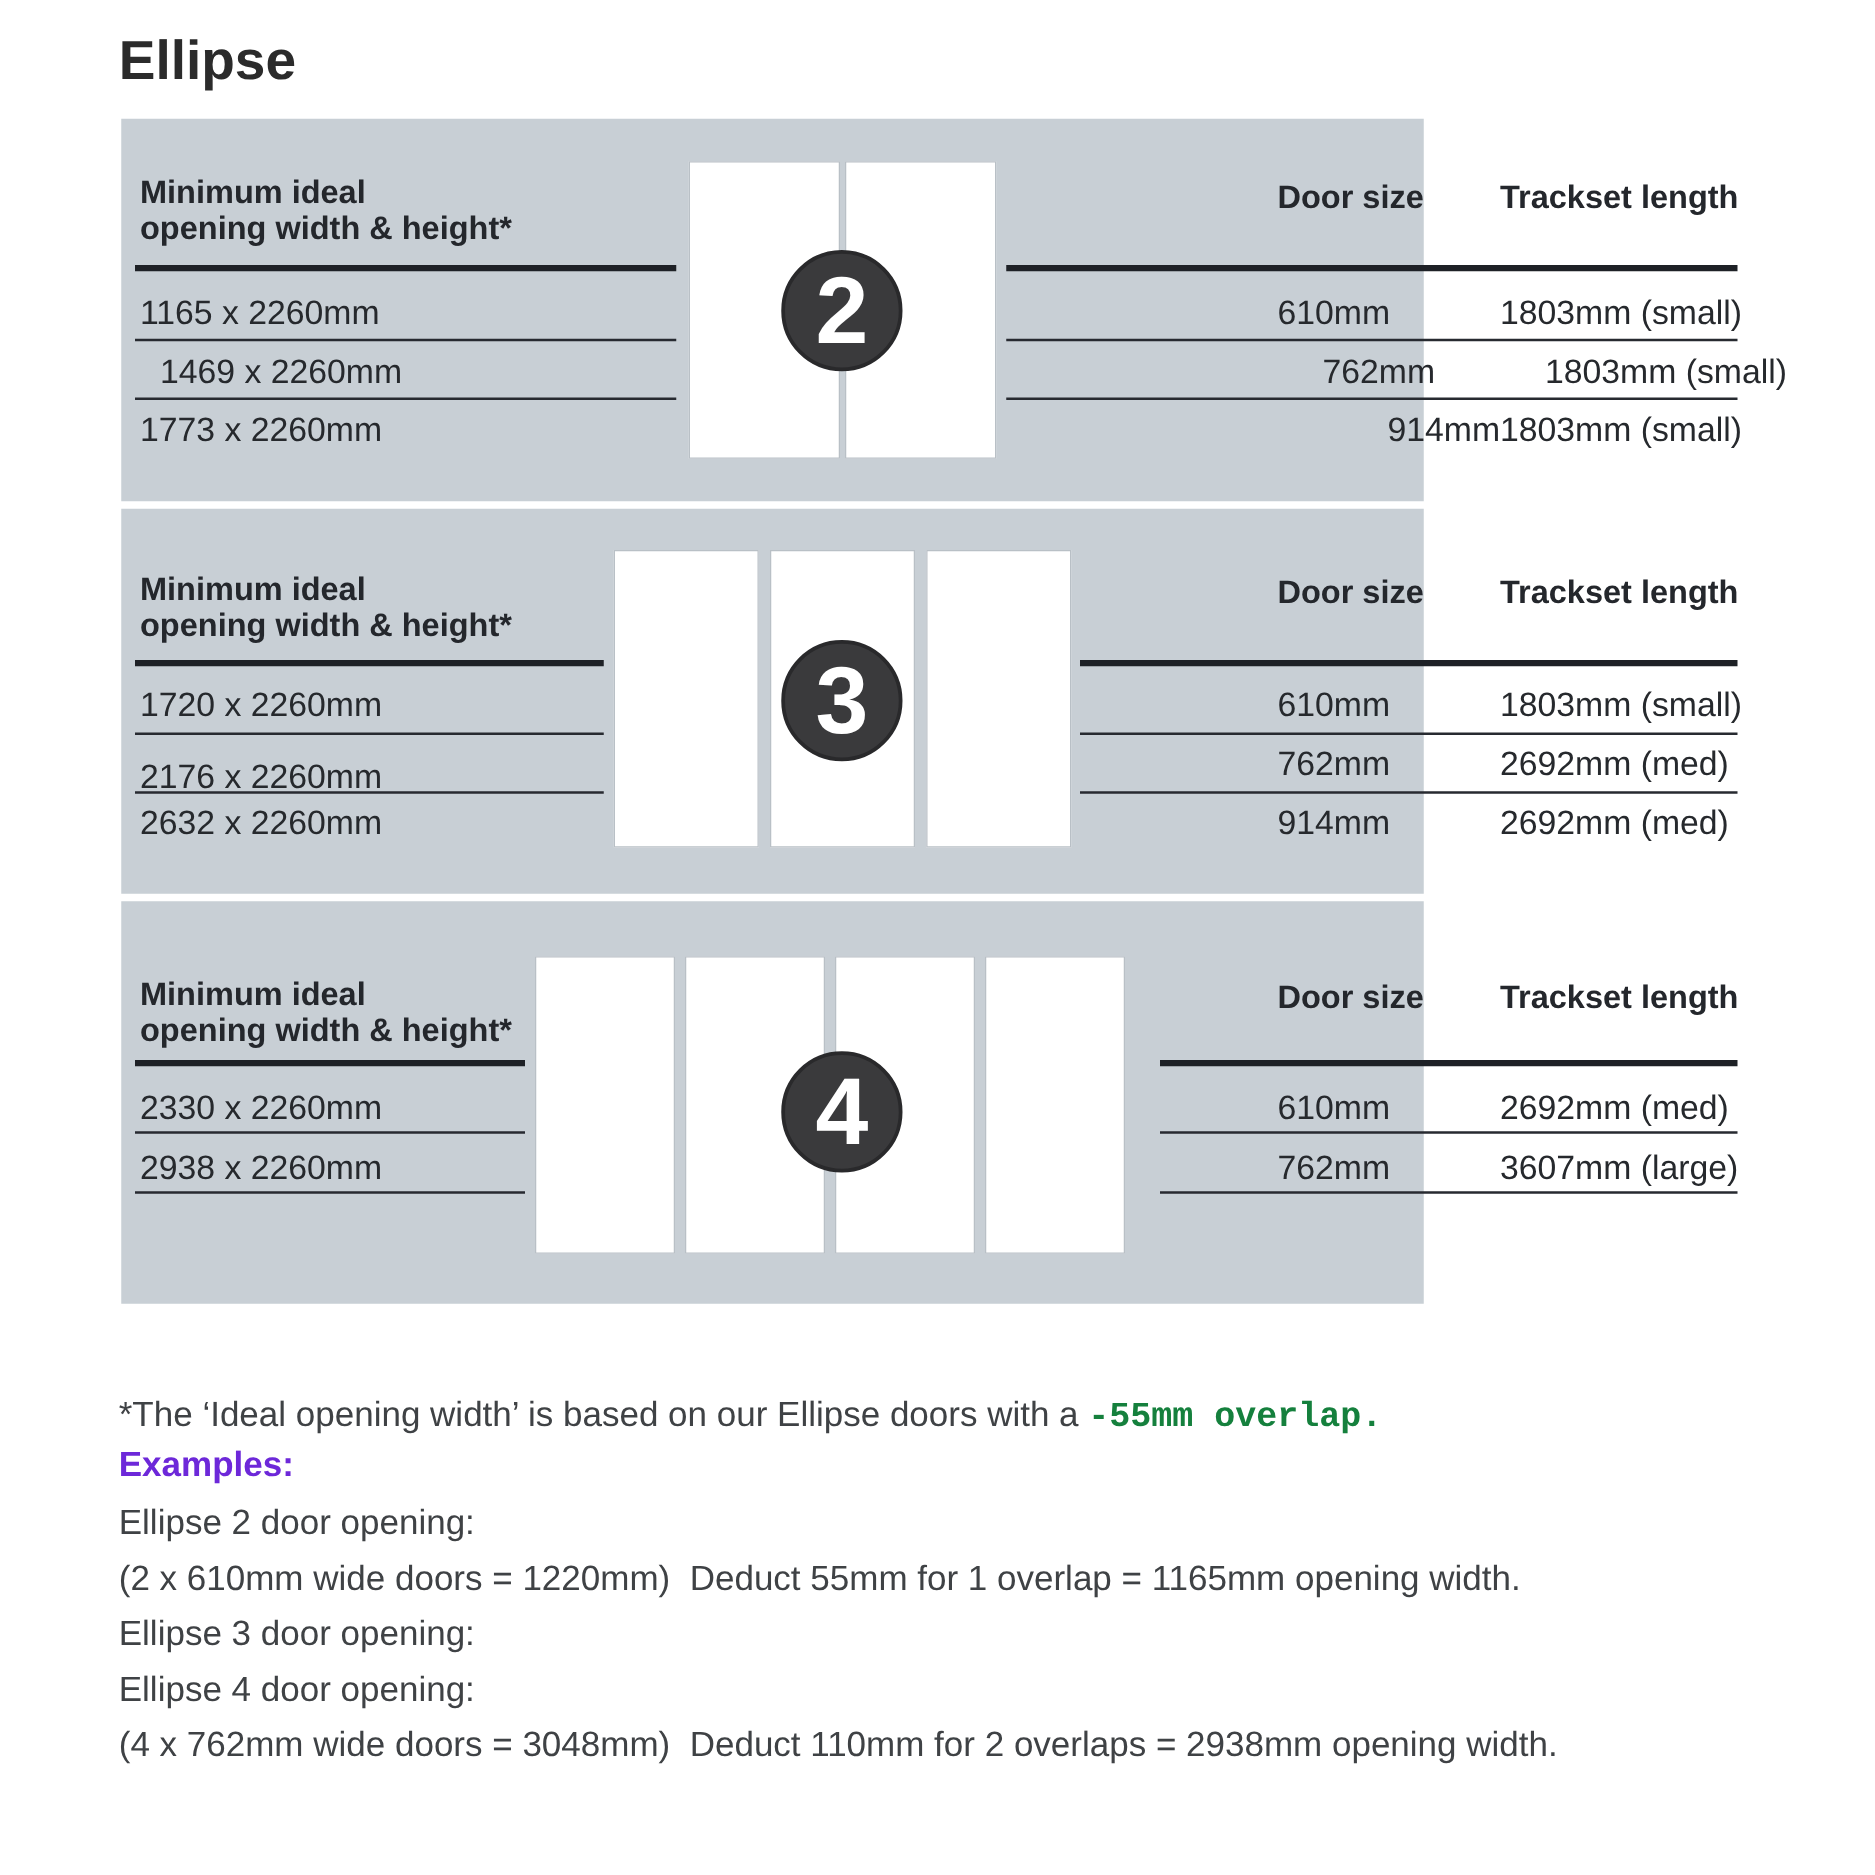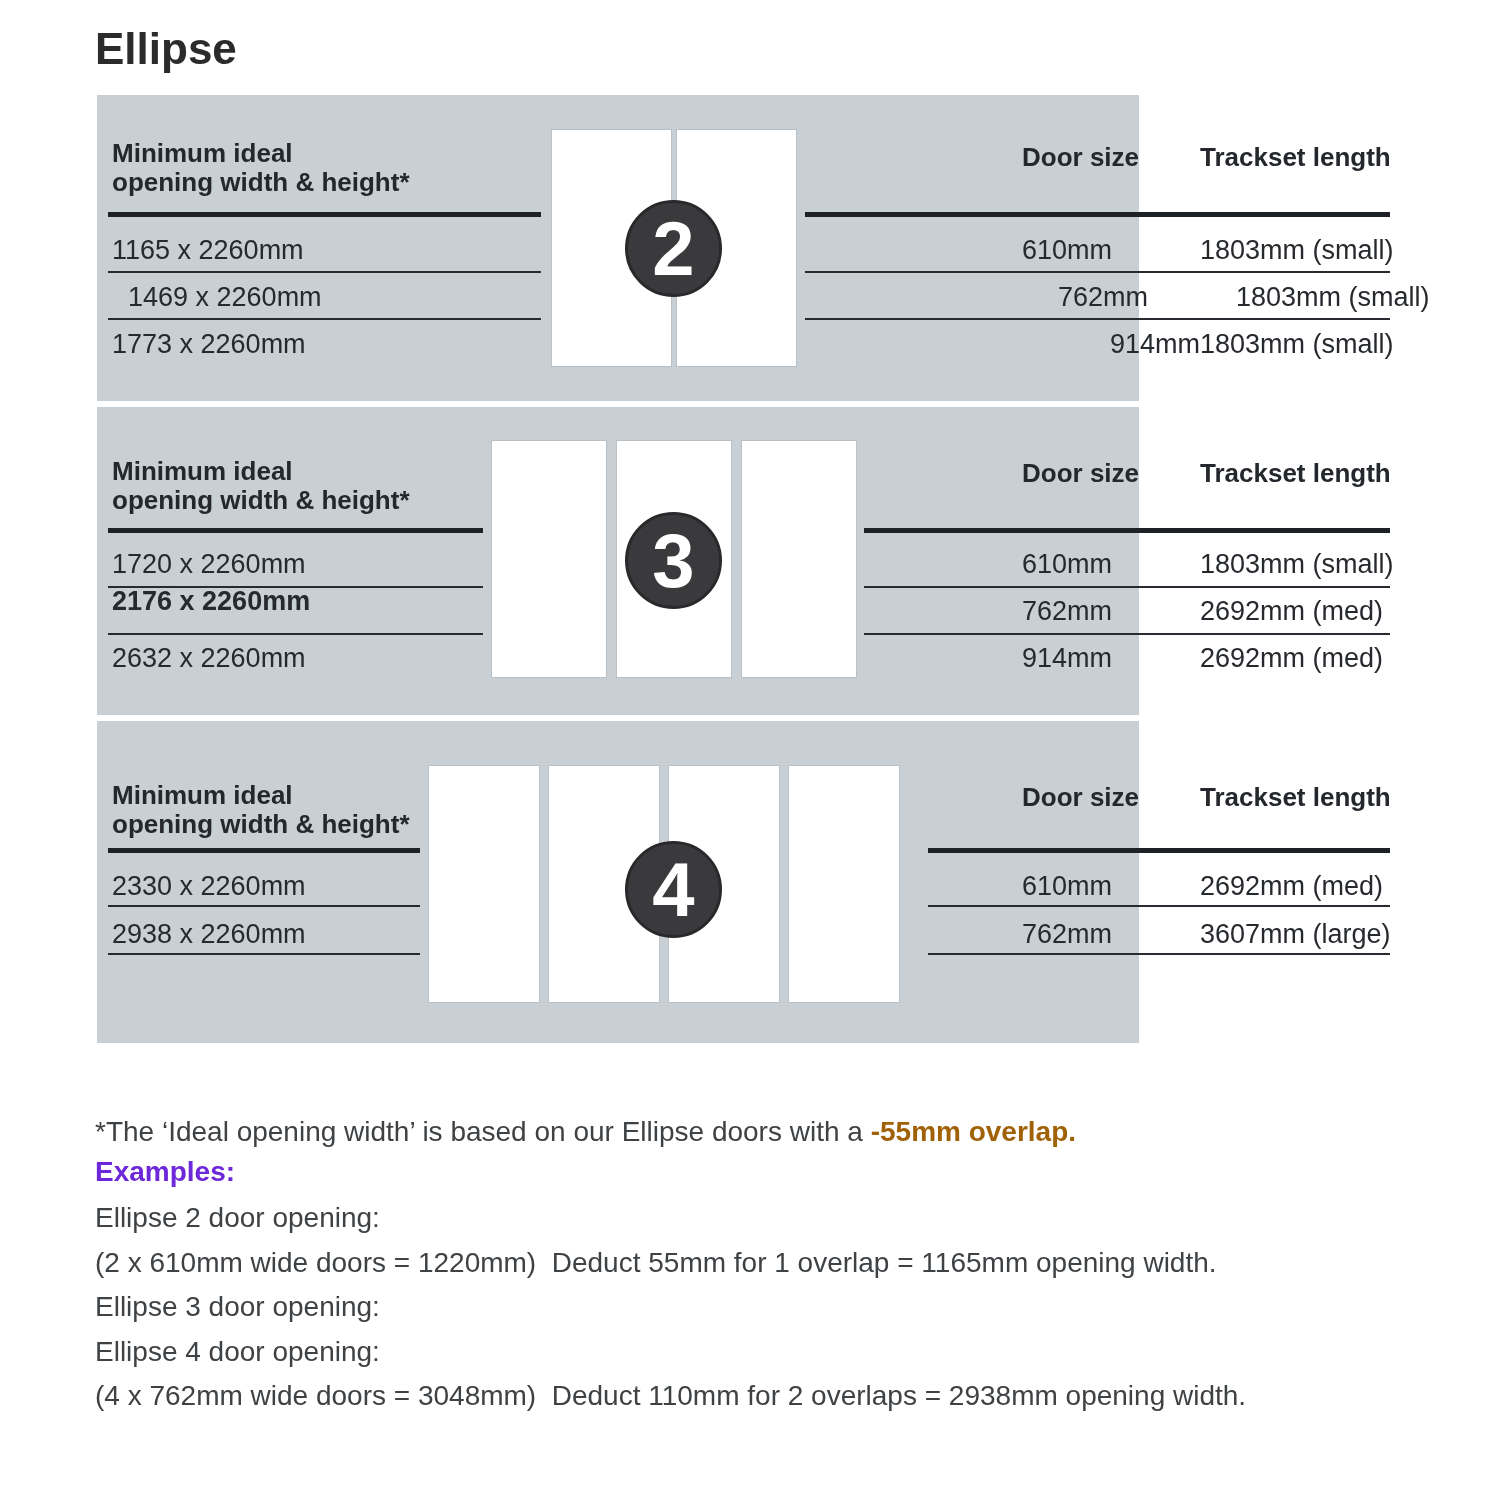--- a/index.html
+++ b/index.html
@@ -33,21 +33,21 @@
   }
   .badge {
     position:absolute; width:97px; height:97px; border-radius:50%;
     background:#3a3a3c; border:3px solid #29292b; box-sizing:border-box;
     display:flex; align-items:center; justify-content:center;
     color:#ffffff; font-size:76px; font-weight:bold; line-height:1;
   }
   .footnote {
     position:absolute; left:95px; top:1088px; font-size:28px; color:#3f4245; white-space:pre-wrap;
   }
-  .footnote b { color:#a16207; }
+  .footnote b { color:#15803d;font-family:Liberation Mono, monospace; }
   .examples-heading {
     position:absolute; left:95px; top:1156px; font-size:28px; font-weight:bold; color:#6d28d9;
   }
   .examples {
     position:absolute; left:95px; top:1196px; font-size:28px; line-height:44.5px;
     color:#3f4245;
   }
   .example-line { white-space:pre-wrap; }
 </style>
 </head>
@@ -107,21 +107,21 @@
     <div class="rule thick" style="left:11px;top:121px;width:375px;"></div>
     <div class="rule thick" style="left:767px;top:121px;width:526px;"></div>
 
     <div class="lrow" style="top:142px;">1720 x 2260mm</div>
     <div class="rrow" style="top:142px;">
       <span class="cdoor">610mm</span><span class="ctrack">1803mm (small)</span>
     </div>
     <div class="rule" style="left:11px;top:179px;width:375px;"></div>
     <div class="rule" style="left:767px;top:179px;width:526px;"></div>
 
-    <div class="lrow" style="top:179px;font-weight:bold;">2176 x 2260mm</div>
+    <div class="lrow" style="top:199px;">2176 x 2260mm</div>
     <div class="rrow" style="top:189px;">
       <span class="cdoor">762mm</span><span class="ctrack">2692mm (med)</span>
     </div>
     <div class="rule" style="left:11px;top:226px;width:375px;"></div>
     <div class="rule" style="left:767px;top:226px;width:526px;"></div>
 
     <div class="lrow" style="top:236px;">2632 x 2260mm</div>
     <div class="rrow" style="top:236px;">
       <span class="cdoor">914mm</span><span class="ctrack">2692mm (med)</span>
     </div>

